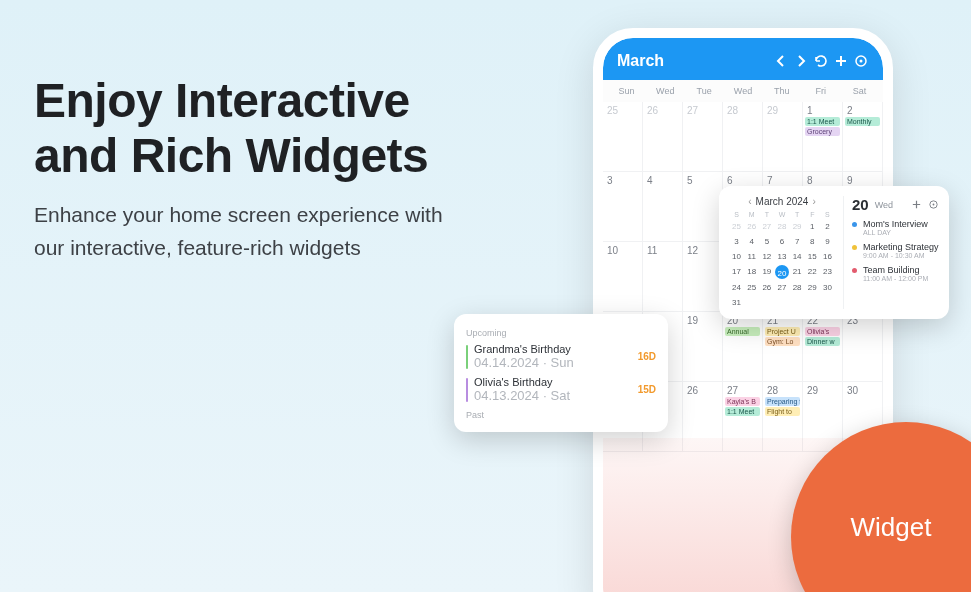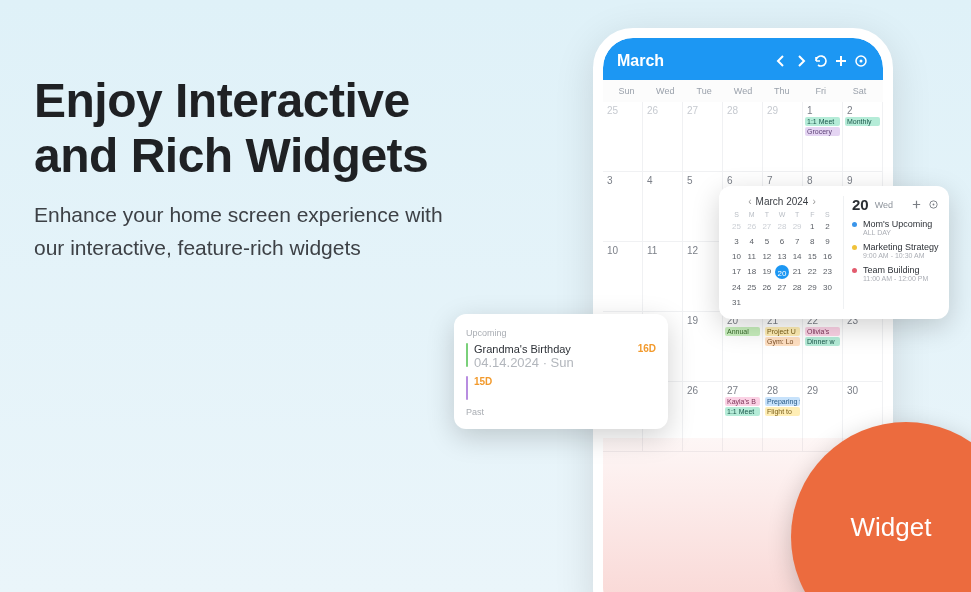--- a/index.html
+++ b/index.html
@@ -98,21 +98,21 @@
   background: #fff;
   border-radius: 12px;
   box-shadow: 0 8px 28px rgba(0,0,0,0.18);
   padding: 10px 12px;
   font-size: 11px;
 }
 .countdown .hdr { display:flex; align-items:center; margin-bottom:4px;}
 .countdown .hdr .t { font-weight:600; font-size:12px; color:#313438; flex:1;}
 .countdown .hdr .i { width:12px; height:12px; margin-left:8px; color:#6a6e73; cursor:pointer;}
 .cd-section { font-size:9px; color:#a9adb3; margin:4px 0 2px;}
-.cd-item { display:flex; align-items:flex-start; padding:3px 0;}
+.cd-item { display:flex; align-items:center; padding:3px 0;}
 .cd-bar { width:2px; height:24px; margin-right:6px; border-radius:1px;}
 .cd-info { flex:1; }
 .cd-info .n { font-size:11px; color:#2e3238;}
 .cd-info .d { font-size:13px; color:#b2b6bc;}
 .cd-days { font-size:10px; font-weight:700;}
 .cd-days.up{color:#f29a2d;}
 .cd-days.past{color:#6fbb3a;}
 
 
 .miniwidget {
@@ -346,20 +346,24 @@
       <div class="cd-item">
         <div class="cd-bar" style="background: rgb(122, 208, 122);"></div>
         <div class="cd-info">
           <div class="n">Grandma's Birthday</div>
           <div class="d">04.14.2024 · Sun</div>
         </div>
         <div class="cd-days up">16D</div>
       </div>
       <div class="cd-item">
         <div class="cd-bar" style="background: rgb(184, 141, 224);"></div>
+        <div class="cd-info">
+          <div class="n">Olivia's Birthday</div>
+          <div class="d">04.13.2024 · Sat</div>
+        </div>
         <div class="cd-days up">15D</div>
       </div>
     </div>
   <div class="cd-section">Past</div>
 </div>
 
 <div class="miniwidget">
   <div class="left">
     <div class="monthrow">
       <span class="ch">‹</span>
@@ -427,21 +431,21 @@
           <svg viewBox="0 0 12 12">
             <circle cx="6" cy="6" r="4" stroke="currentColor" fill="none"></circle>
             <circle cx="6" cy="6" r="1" fill="currentColor"></circle>
           </svg>
         </span>
     </div>
     <div id="mini-events">
         <div class="ev-item">
           <div class="ev-dot" style="background: rgb(58, 149, 234);"></div>
           <div class="ev-txt">
-            <div class="en">Mom's Upcoming</div>
+            <div class="en">Mom's Interview</div>
             <div class="et">ALL DAY</div>
           </div>
         </div>
         <div class="ev-item">
           <div class="ev-dot" style="background: rgb(240, 194, 58);"></div>
           <div class="ev-txt">
             <div class="en">Marketing Strategy</div>
             <div class="et">9:00 AM - 10:30 AM</div>
           </div>
         </div>

